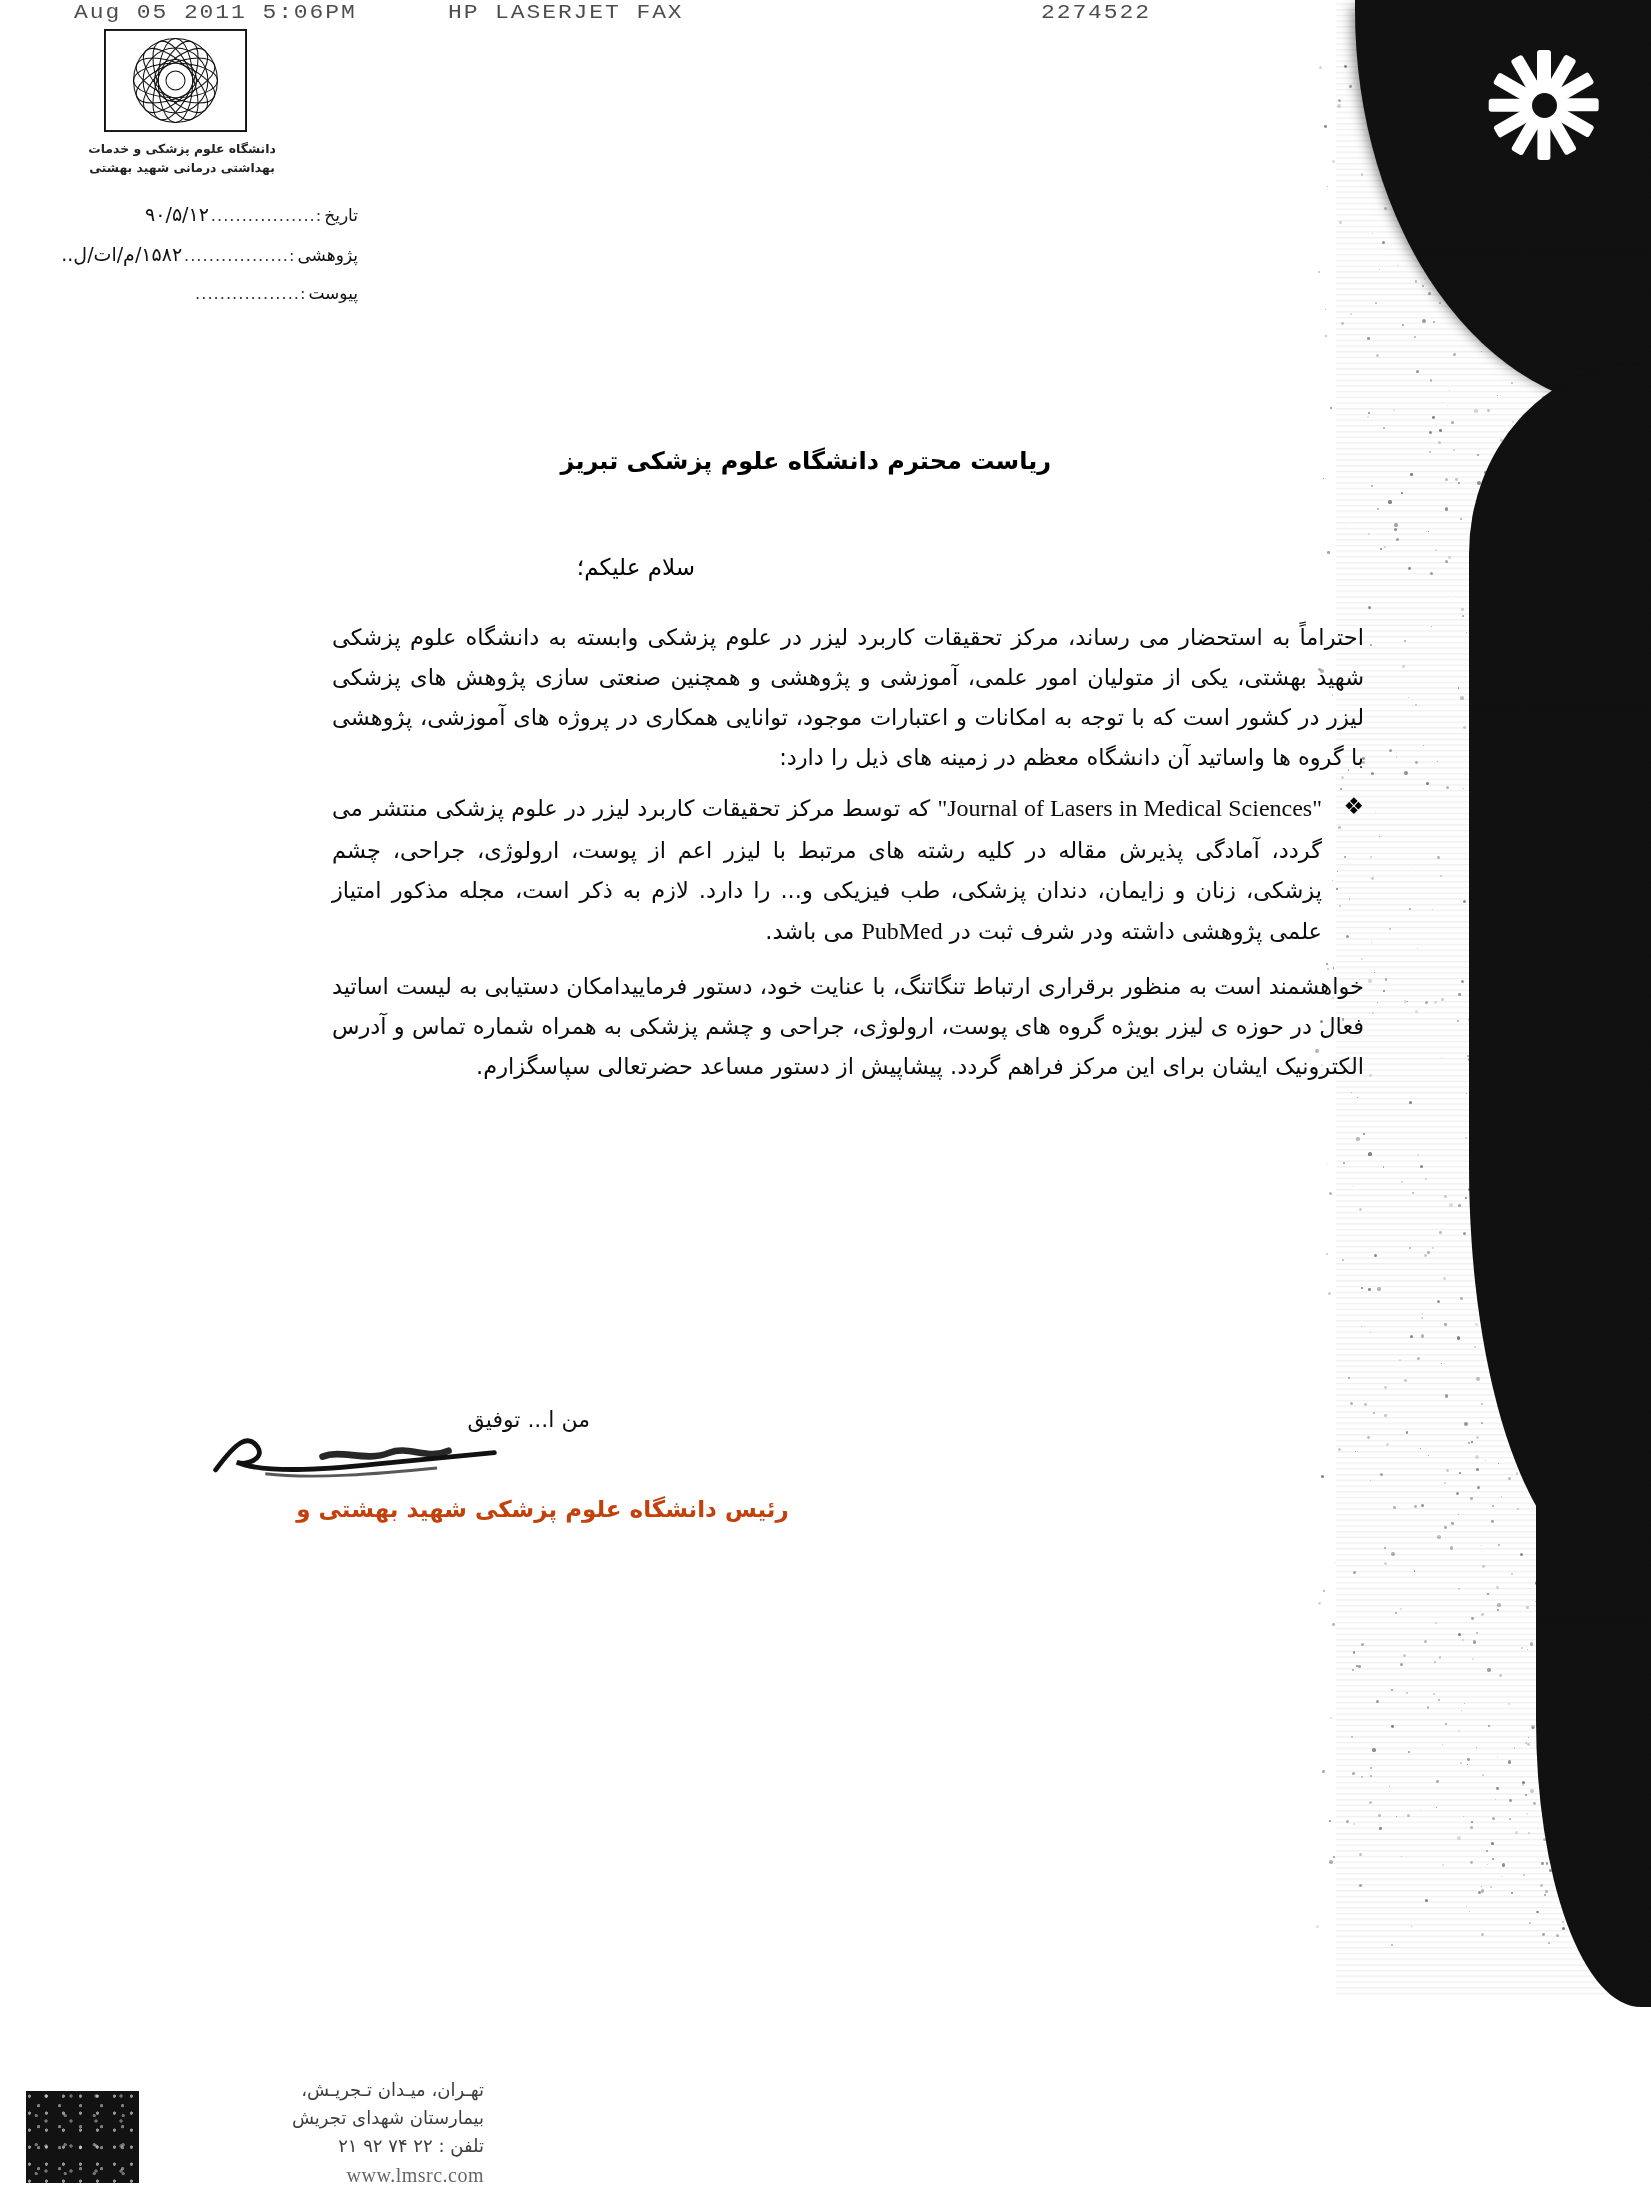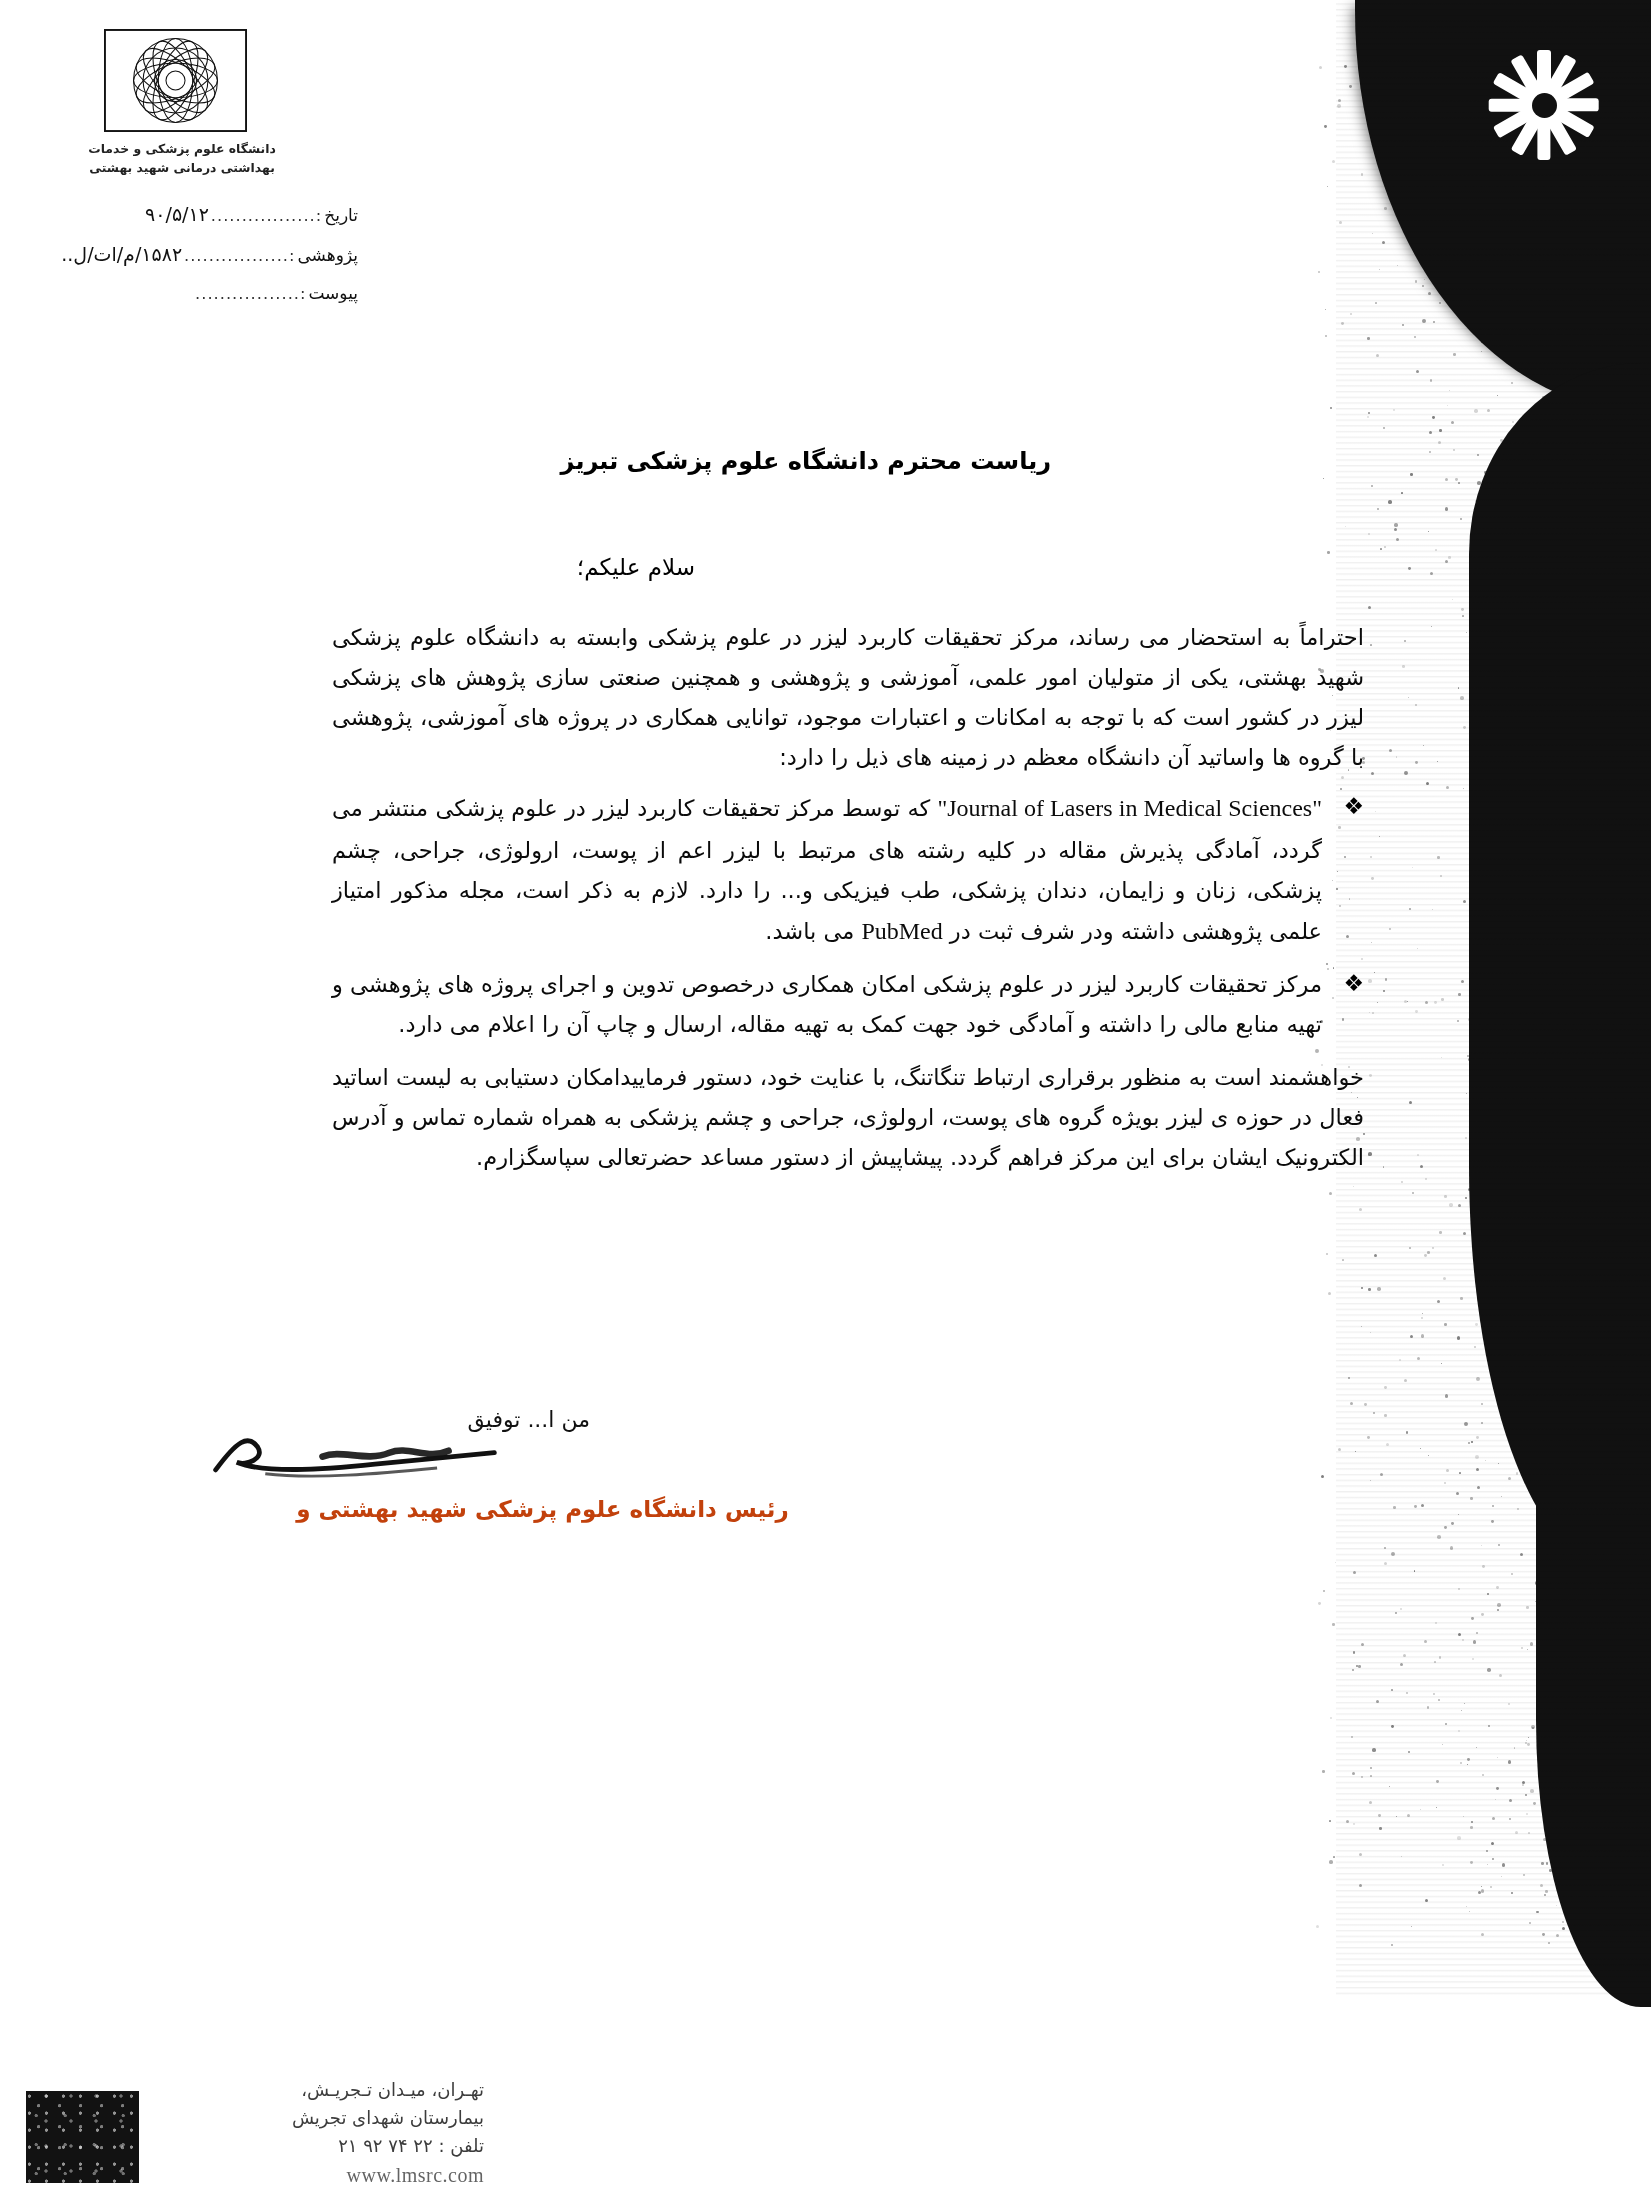--- a/index.html
+++ b/index.html
@@ -321,20 +321,26 @@
       radial-gradient(circle at 80% 20%, rgba(255,255,255,0.4) 1.4px, transparent 1.9px),
       radial-gradient(circle at 35% 85%, rgba(255,255,255,0.4) 1.4px, transparent 1.9px);
     background-size: 17px 17px, 21px 21px, 25px 25px, 29px 29px;
   }
 </style>
 </head>
 <body>
 
 <div class="page">
 
+  <div class="fax-header">
+    <span class="fax-date">Aug 05 2011 5:06PM</span>
+    <span class="fax-printer">HP LASERJET FAX</span>
+    <span class="fax-number">2274522</span>
+    <span class="fax-page">p.1</span>
+  </div>
 
   <div class="scan-dark">
     <div class="blob blob-a"></div>
     <div class="blob blob-b"></div>
     <div class="blob blob-c"></div>
     <div class="blob-fade"></div>
   </div>
   <div class="speck-field" id="speckles">
       <i style="right:33px;top:743px;width:3.3px;height:3.3px;opacity:0.95"></i>
       <i style="right:124px;top:168px;width:3.7px;height:3.7px;opacity:0.77"></i>
@@ -1300,24 +1306,20 @@
   <div class="salutation">سلام علیکم؛</div>
 
   <div class="body">
     <p class="para">احتراماً به استحضار می رساند، مرکز تحقیقات کاربرد لیزر در علوم پزشکی وابسته به دانشگاه علوم پزشکی شهید بهشتی، یکی از متولیان امور علمی، آموزشی و پژوهشی و همچنین صنعتی سازی پژوهش های پزشکی لیزر در کشور است که با توجه به امکانات و اعتبارات موجود، توانایی همکاری  در پروژه های آموزشی، پژوهشی با گروه ها واساتید آن دانشگاه معظم در زمینه های ذیل را دارد:</p>
 
     <ul class="bullets">
       <li>
         <span class="bullet-mark">❖</span>
         <span class="ltr-inline">"Journal of Lasers in Medical Sciences"</span><span> که توسط مرکز تحقیقات کاربرد لیزر در علوم پزشکی منتشر می گردد، آمادگی پذیرش مقاله در کلیه رشته های مرتبط با لیزر اعم از پوست، ارولوژی، جراحی، چشم پزشکی، زنان و زایمان، دندان پزشکی، طب فیزیکی و... را دارد. لازم به ذکر است، مجله مذکور امتیاز علمی پژوهشی داشته ودر شرف ثبت در </span><span class="ltr-inline">PubMed</span><span> می باشد.</span>
       </li>
-      <li>
-        <span class="bullet-mark">❖</span>
-        <span>مرکز تحقیقات کاربرد لیزر در علوم پزشکی امکان همکاری درخصوص تدوین و اجرای پروژه های پژوهشی و تهیه منابع مالی را داشته و آمادگی خود جهت کمک به تهیه مقاله، ارسال و چاپ آن را اعلام می دارد.</span>
-      </li>
     </ul>
 
     <p class="para" style="margin-top:13.4px;">خواهشمند است به منظور برقراری ارتباط تنگاتنگ، با عنایت خود، دستور فرمایید‌امکان دستیابی به لیست اساتید فعال در حوزه ی لیزر بویژه گروه های پوست، ارولوژی، جراحی و چشم پزشکی به همراه شماره تماس و آدرس الکترونیک ایشان برای این مرکز فراهم گردد. پیشاپیش از دستور مساعد حضرتعالی سپاسگزارم.</p>
   </div>
 
   <div class="sig-top">من ا... توفیق</div>
 
   <div class="signature-mark">
     <svg width="315" height="67" viewBox="0 0 330 70">
       <path d="M8 48 C 30 18, 42 10, 52 24 C 60 36, 40 44, 30 40 C 60 52, 120 48, 175 42 C 215 38, 255 34, 300 30" fill="none" stroke="#111" stroke-width="5" stroke-linecap="round"></path>

